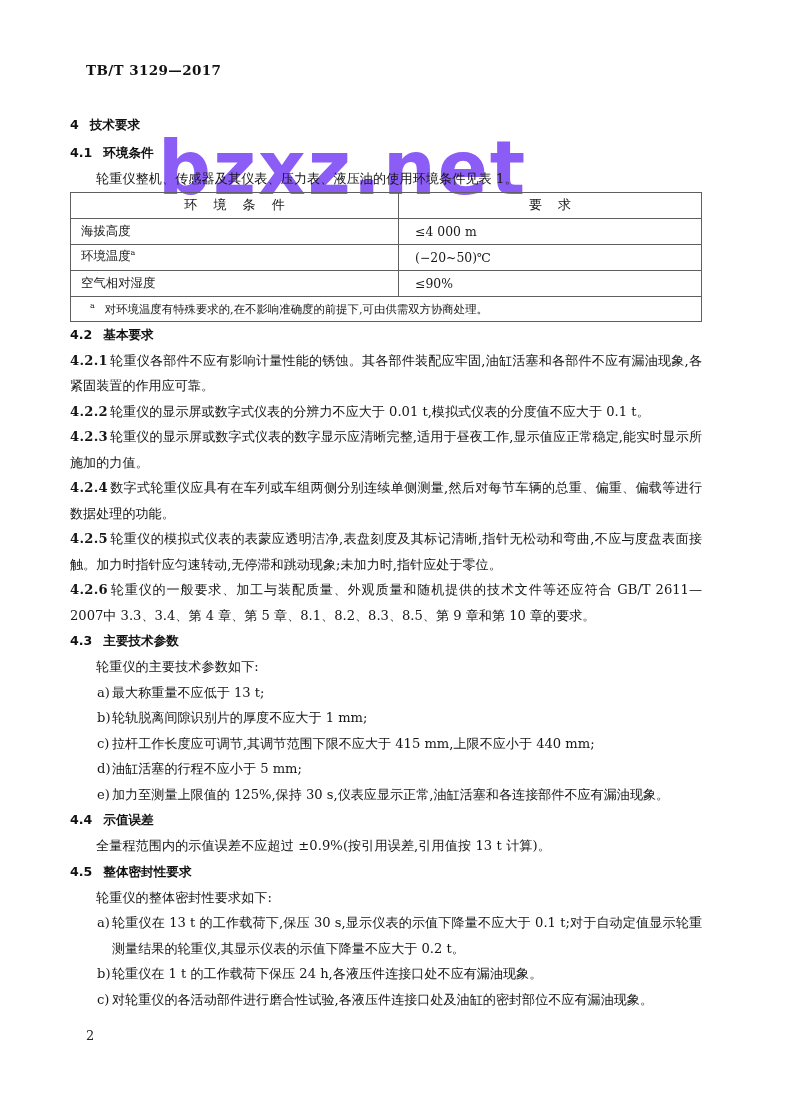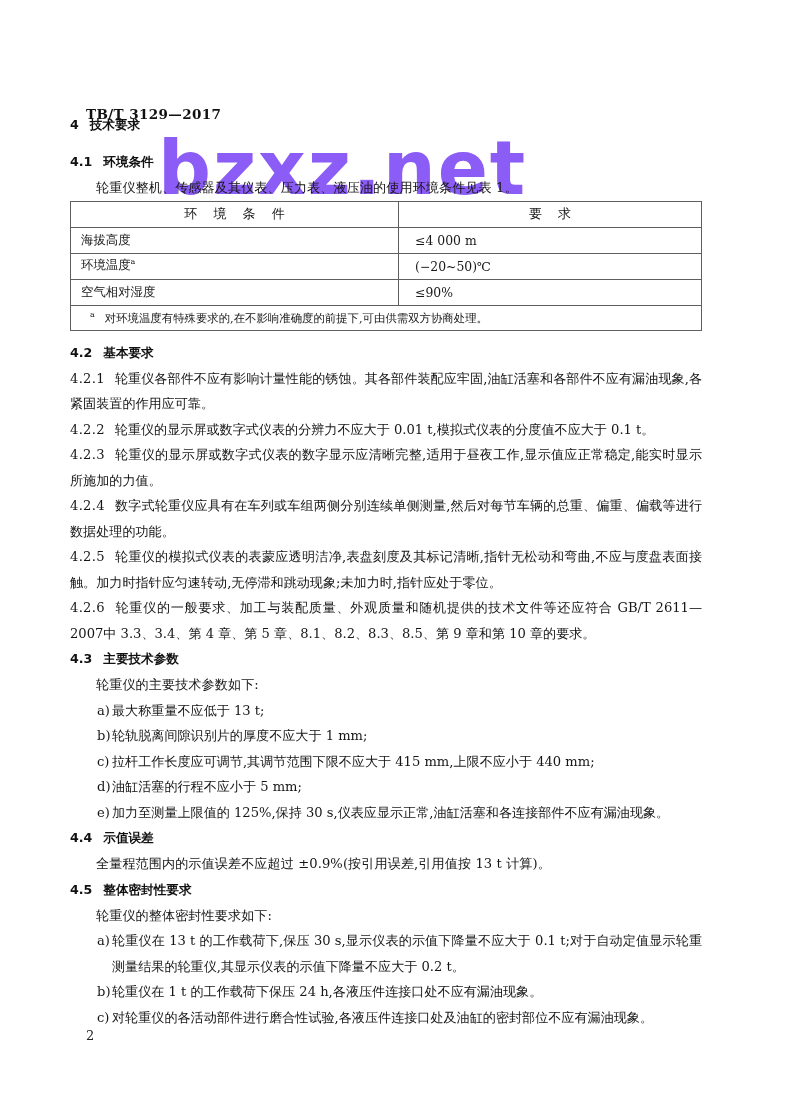--- a/index.html
+++ b/index.html
@@ -52,21 +52,20 @@
   
   .doc-header {
     position: absolute;
     left: 86px;
     top: 62px;
     font-family: "DejaVu Serif", "Liberation Serif", serif;
     font-weight: bold;
     font-size: 13.5px;
     letter-spacing: 0.4px;
     color: #111;
-    margin-top: 44px;
   }
 
   
   .body-area {
     position: absolute;
     left: 70px;
     top: 112px;
     width: 632px;
   }
 
@@ -75,43 +74,44 @@
     font-weight: bold;
     font-size: 12.6px;
     color: #111;
     margin: 0;
     padding: 0;
     line-height: 26px;
     white-space: nowrap;
   }
   .sec-head .num { margin-right: 11px; }
 
-  .sec-head.lvl1 { margin-top: 9px; }
+  .sec-head.lvl1 { }
 
   .para {
     font-size: 13.1px;
     line-height: 25.5px;
     margin: 0;
     color: #161616;
     text-align: justify;
     letter-spacing: 0.1px;
   }
   .para.indent { text-indent: 26px; }
 
   
   .clause {
     font-size: 13.1px;
     line-height: 25.5px;
     margin: 0;
     color: #161616;
     text-align: justify;
   }
   .clause .cnum {
-    margin-right: 10px;
+    margin-right: 2px;
     letter-spacing: 0.3px;
+    font-weight: bold;
   }
 
   
   .alist {
     margin: 0;
     padding: 0;
     list-style: none;
   }
   .alist li {
     display: flex;

